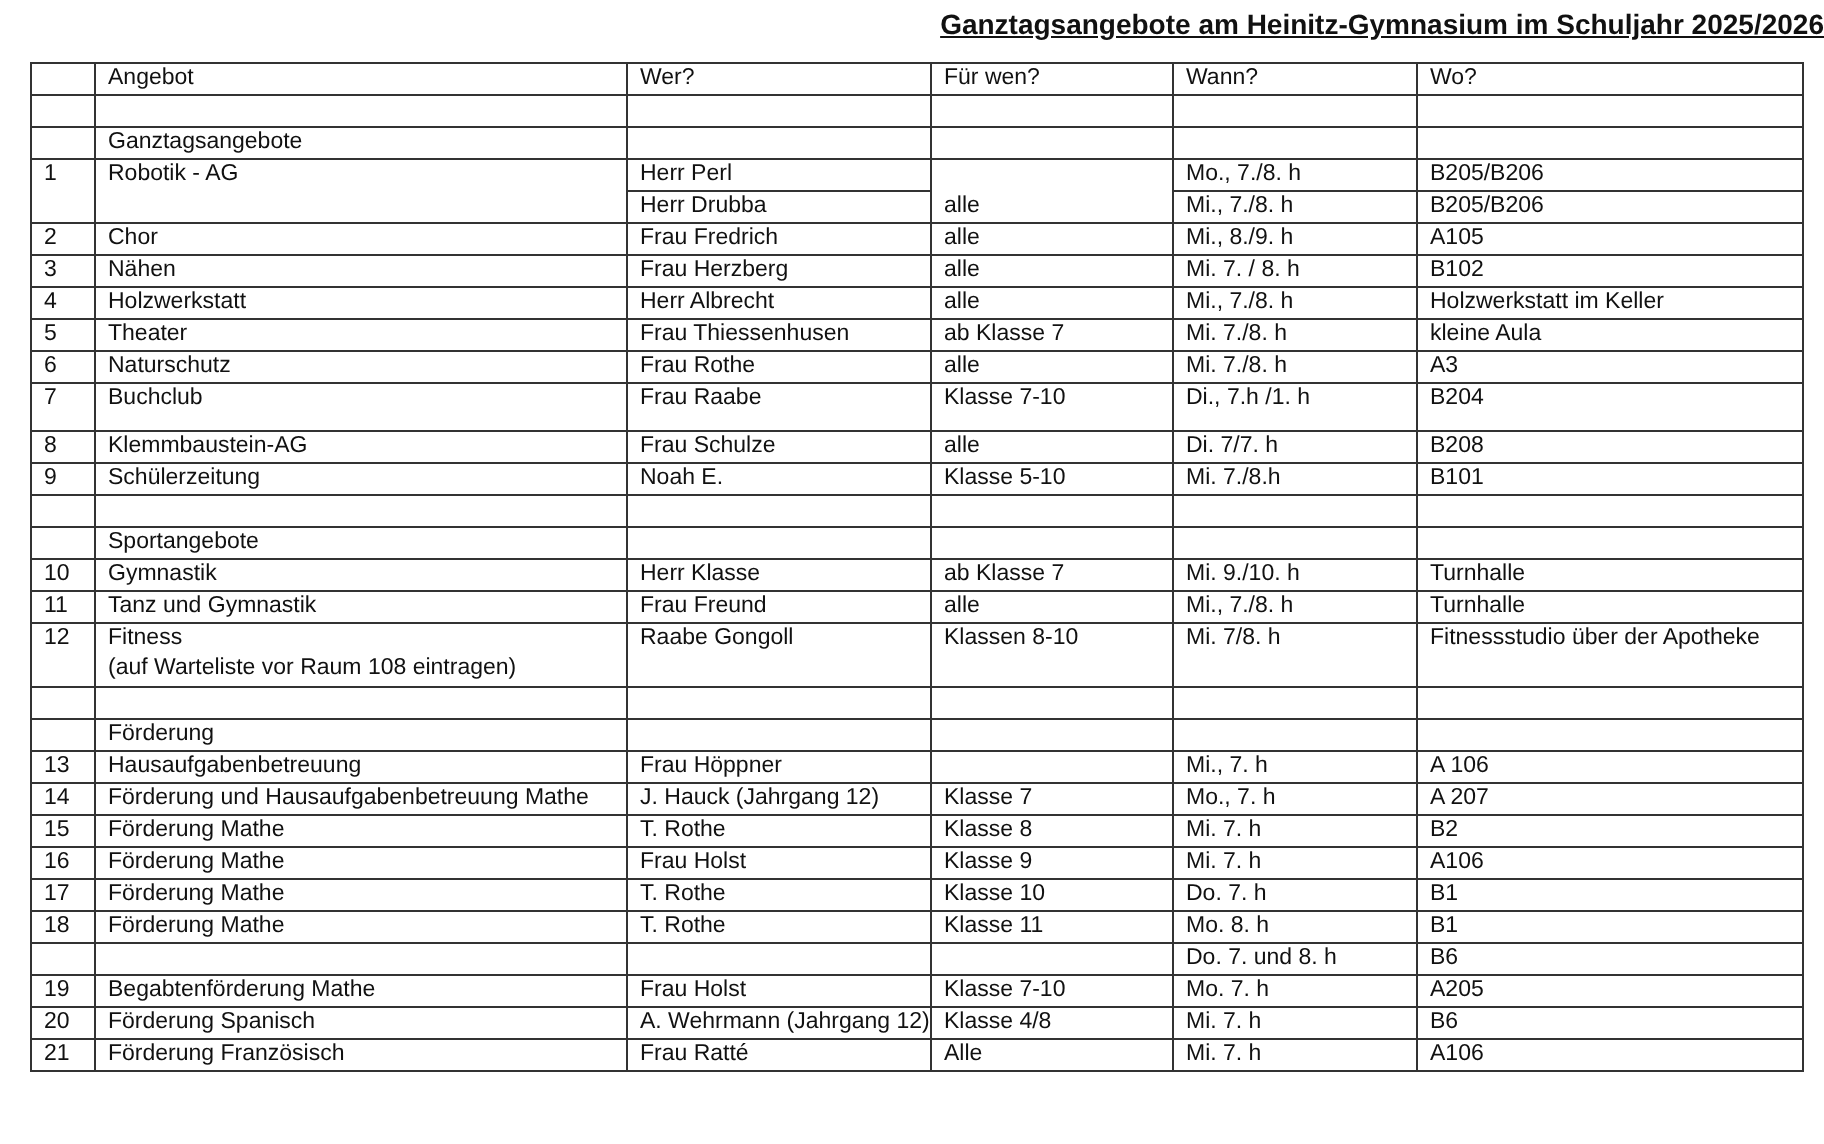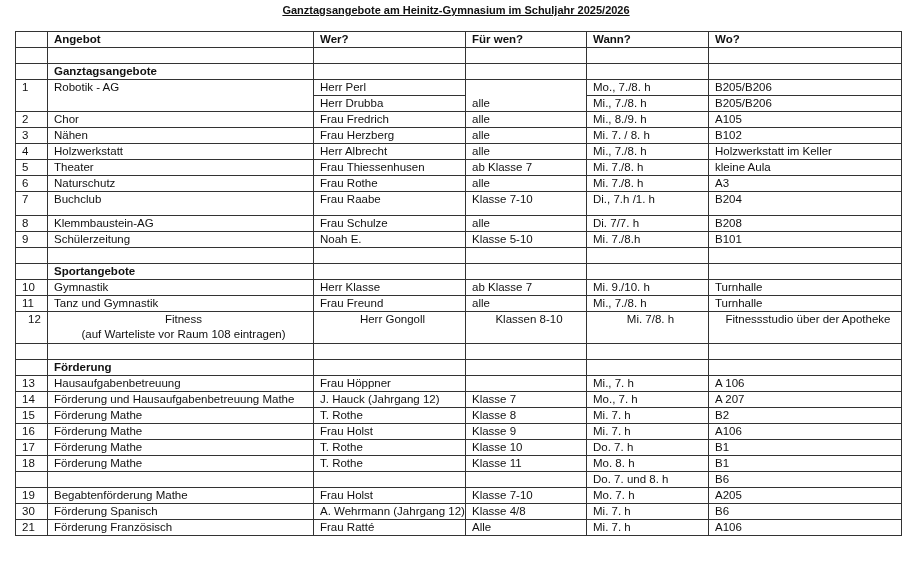--- a/index.html
+++ b/index.html
@@ -1,39 +1,39 @@
 <!DOCTYPE html>
 <html><head>
 <meta charset="utf-8">
 <style>
   html, body { margin: 0; padding: 0; background: #ffffff; }
   body {
     width: 912px; height: 572px; position: relative; overflow: hidden;
     font-family: "Liberation Sans", sans-serif; color: #111;
   }
   .title {
-    position: absolute; left: 0; top: 4px; width: 912px; text-align: center;
-    font-weight: bold; font-size: 11px; text-decoration: underline;
+    position: absolute; left: 0; top: 4px; width: 912px; text-align: right;
+    font-weight: bold; font-size: 14px; text-decoration: underline;
     letter-spacing: 0px;
   }
   table.schedule {
     position: absolute; left: 15px; top: 31px;
     border-collapse: collapse; table-layout: fixed;
     width: 886px; font-size: 11.5px;
   }
   table.schedule td {
     border: 1px solid #333;
     padding: 0 0 0 6px;
     height: 15px; line-height: 15px;
     vertical-align: top;
     white-space: nowrap; overflow: hidden;
   }
-  .bold { font-weight: bold; }
+  .bold { font-weight: normal; }
   tr.tall td { height: 23px; }
-  tr.double td { height: 31px; text-align: center; }
+  tr.double td { height: 31px; }
   td.bottom { vertical-align: bottom !important; }
 </style>
 </head>
 <body>
 
 <div class="title">Ganztagsangebote am Heinitz-Gymnasium im Schuljahr 2025/2026</div>
 
 <table class="schedule">
   <colgroup>
     <col style="width:32px">
@@ -179,21 +179,21 @@
       <td>alle</td>
       <td>Mi., 7./8. h</td>
       <td>Turnhalle</td>
     </tr>
     <tr class="double">
       <td>12</td>
       <td>
         <div>Fitness</div>
         <div>(auf Warteliste vor Raum 108 eintragen)</div>
       </td>
-      <td>Herr Gongoll</td>
+      <td>Raabe Gongoll</td>
       <td>Klassen 8-10</td>
       <td>Mi. 7/8. h</td>
       <td>Fitnessstudio über der Apotheke</td>
     </tr>
     <tr>
         <td></td>
         <td></td>
         <td></td>
         <td></td>
         <td></td>
@@ -266,21 +266,21 @@
     </tr>
     <tr>
       <td>19</td>
       <td>Begabtenförderung Mathe</td>
       <td>Frau Holst</td>
       <td>Klasse 7-10</td>
       <td>Mo. 7. h</td>
       <td>A205</td>
     </tr>
     <tr>
-      <td>30</td>
+      <td>20</td>
       <td>Förderung Spanisch</td>
       <td>A. Wehrmann (Jahrgang 12)</td>
       <td>Klasse 4/8</td>
       <td>Mi. 7. h</td>
       <td>B6</td>
     </tr>
     <tr>
       <td>21</td>
       <td>Förderung Französisch</td>
       <td>Frau Ratté</td>

